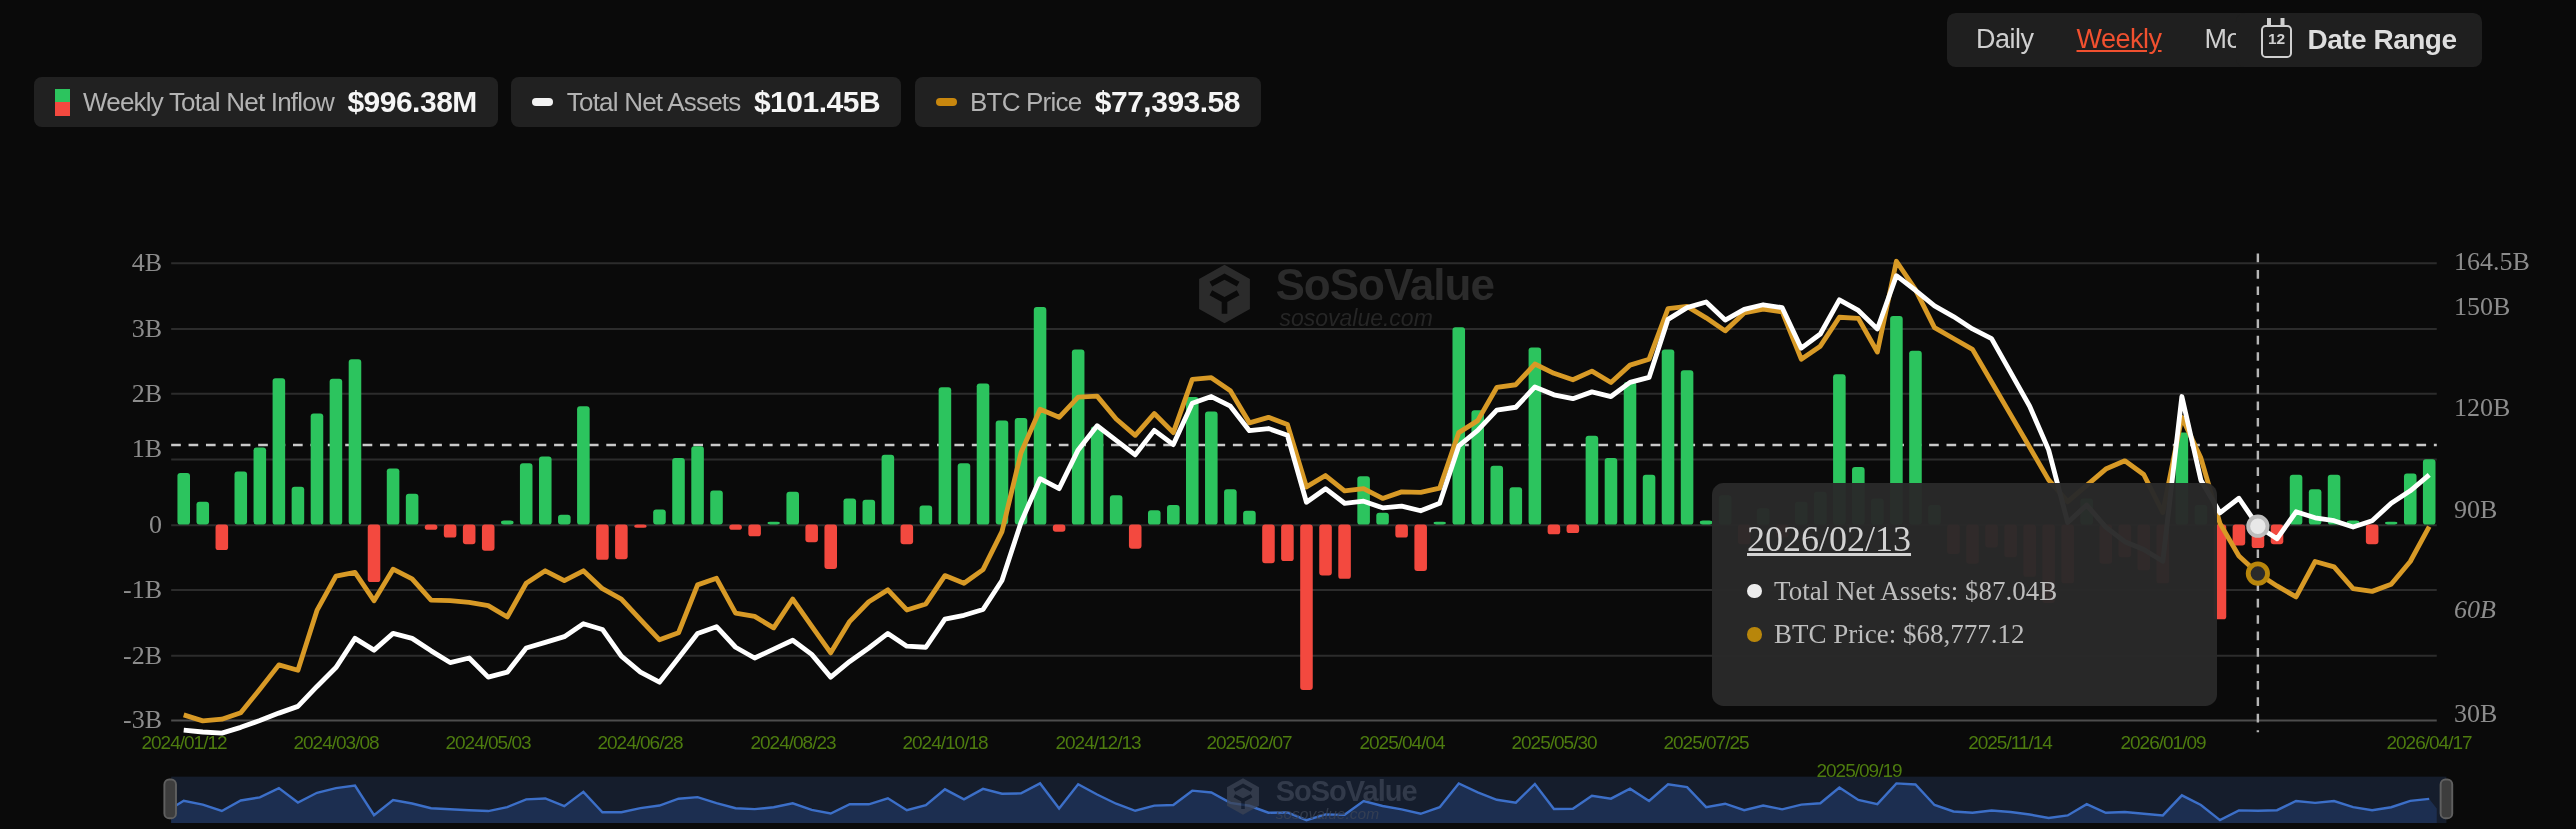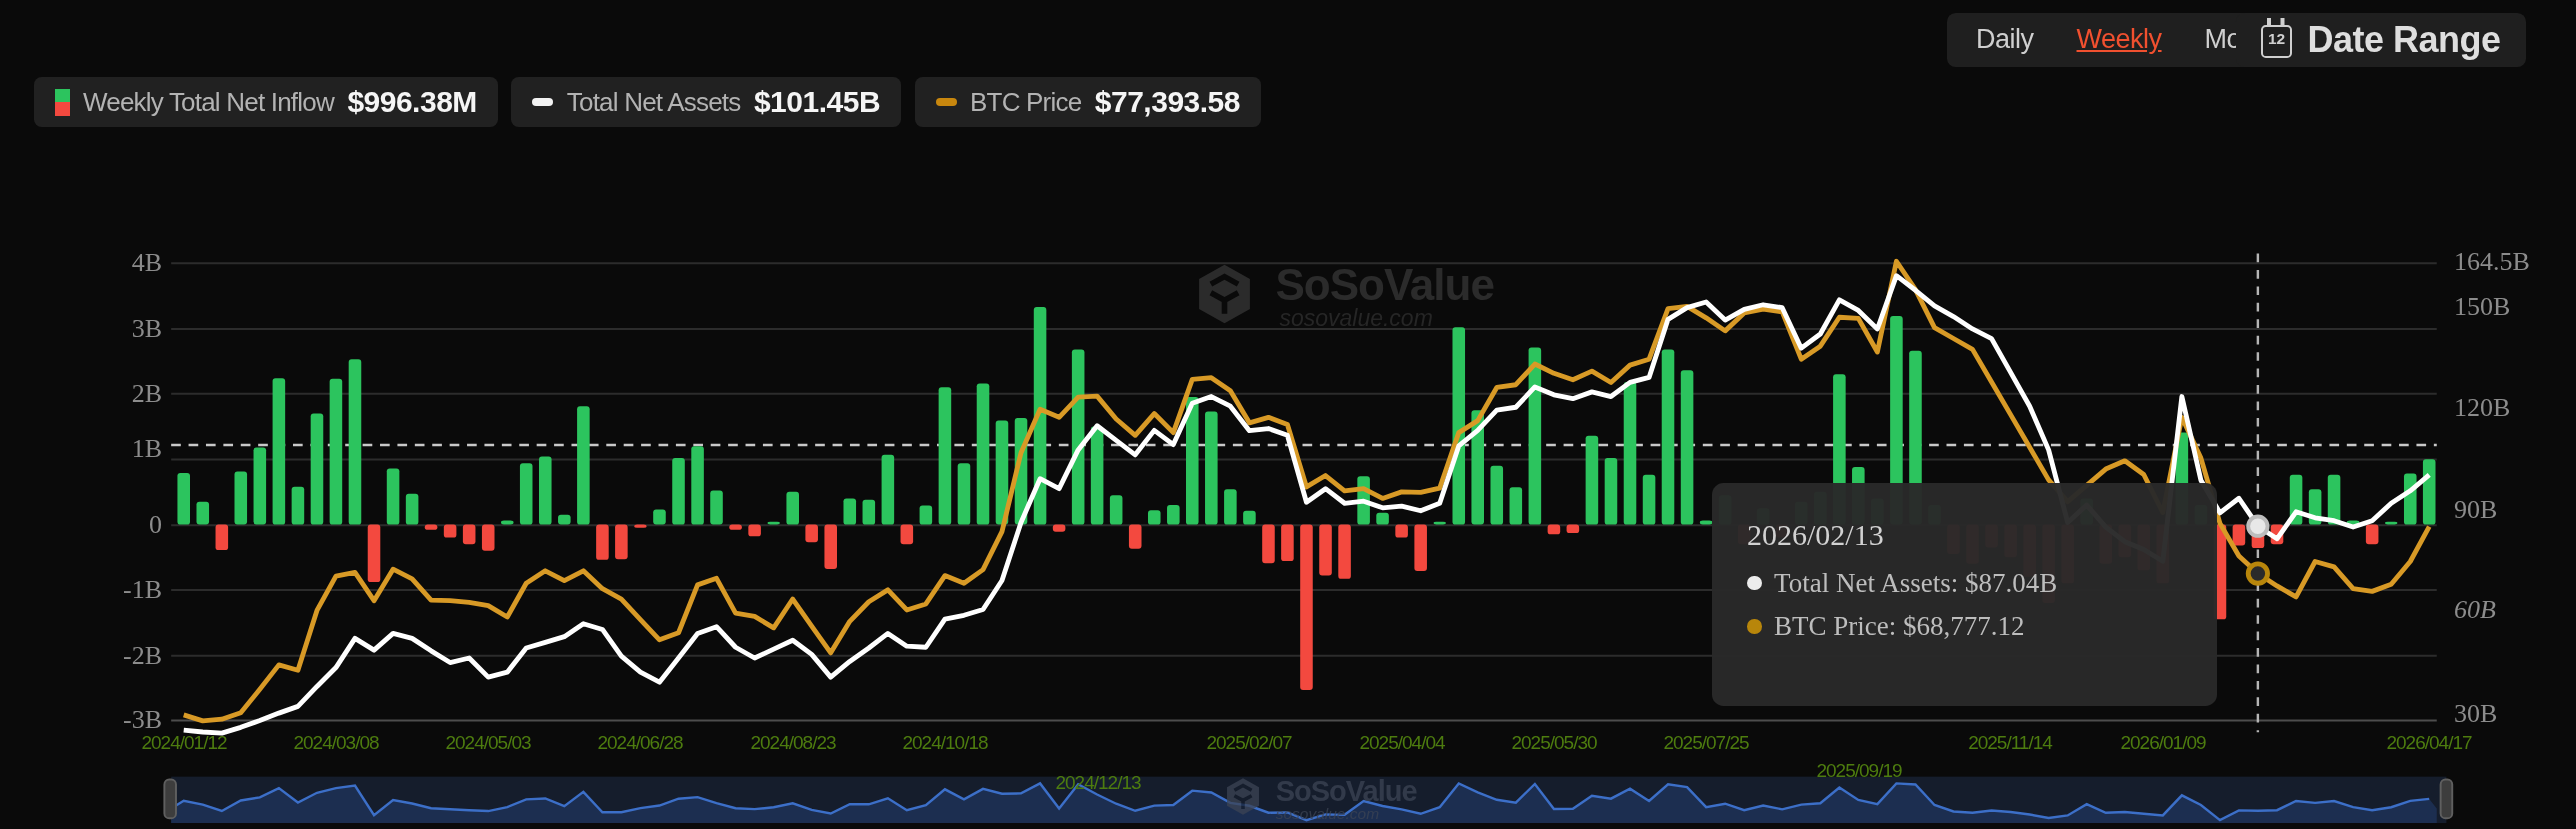--- a/index.html
+++ b/index.html
@@ -7,21 +7,21 @@
     font-family:"Liberation Sans", sans-serif; }
   #stage { position:relative; width:2576px; height:830px; background:#0a0a0a; }
 
   
   .tabs { position:absolute; left:1947px; top:12.6px; height:54px; background:#1f1f1f;
     border-radius:8.7px; display:flex; align-items:center; padding:0 29px; gap:43px; }
   .tab { font-size:27px; letter-spacing:-0.5px; color:#cfcfcf; cursor:pointer; }
   .tab.active { color:#f1502f;text-decoration:underline; }
   .daterange { position:absolute; left:2236px; top:12.6px; height:54px; background:#1f1f1f;
     border-radius:8.7px; display:flex; align-items:center; padding:11px 25px; gap:15.5px; }
-  .daterange .label { font-size:36px; font-weight:700; letter-spacing:-0.5px; color:#dedede; }
+  .daterange .label { font-size:28px; font-weight:700; letter-spacing:-0.5px; color:#dedede; }
   .cal { width:31px; height:33px; border:2.9px solid #cfcfcf; border-radius:4.8px; position:relative;
     margin-top:2.9px; }
   .cal:before { content:""; position:absolute; left:3.9px; top:-8.7px; width:3.9px; height:7.7px;
     background:#cfcfcf; box-shadow:13.5px 0 0 #cfcfcf; }
   .cal span { position:absolute; left:0; right:0; top:3.9px; text-align:center; font-size:15.5px;
     font-weight:700; color:#cfcfcf; }
 
   
   .legend { position:absolute; left:34px; top:77px; display:flex; gap:13.5px; }
   .pill { height:50px; background:#212121; border-radius:7.7px; display:flex; align-items:center;
@@ -47,21 +47,21 @@
   .wm2 { position:absolute; left:1220px; top:777px; display:flex; align-items:flex-start; gap:9.7px;
     opacity:.75; }
   .wm2 .cube { width:46px; height:39px; }
   .wm2 .t1 { font-size:29px; font-weight:700; letter-spacing:-1px; color:#3c4454; line-height:29px; }
   .wm2 .t2 { font-size:15.5px; font-style:italic; color:#3c4454; line-height:15.5px; }
 
   
   .tooltip { position:absolute; left:1712px; top:483px; width:505px; height:223px;
     background:rgba(41,41,41,.97); border-radius:11.6px; padding:35px 0 0 35px;
     font-family:"Liberation Serif", serif; }
-  .tooltip .date { font-size:30px; color:#d2d2d2; margin-bottom:15.5px; }
+  .tooltip .date { font-size:36px; color:#d2d2d2; margin-bottom:15.5px;text-decoration:underline; }
   .tt-row { display:flex; align-items:center; gap:12.6px; margin-bottom:12.6px; }
   .tt-dot { width:14.5px; height:14.5px; border-radius:50%; flex:none; }
   .tt-txt { font-size:27px; color:#bdbdbd; white-space:nowrap; }
 </style>
 </head>
 <body>
 
 <div id="stage">
 
   <div class="wm">
@@ -230,21 +230,21 @@
       <div class="yl" style="left: 2454px; top: 408px;">120B</div>
       <div class="yl" style="left: 2454px; top: 510px;">90B</div>
       <div class="yl" style="left: 2454px; top: 610px; font-style: italic;">60B</div>
       <div class="yl" style="left: 2454px; top: 714px;">30B</div>
       <div class="xl" style="left: 184px;">2024/01/12</div>
       <div class="xl" style="left: 336px;">2024/03/08</div>
       <div class="xl" style="left: 488px;">2024/05/03</div>
       <div class="xl" style="left: 640px;">2024/06/28</div>
       <div class="xl" style="left: 793px;">2024/08/23</div>
       <div class="xl" style="left: 945px;">2024/10/18</div>
-      <div class="xl" style="left: 1098px; margin-top: 40px;">2024/12/13</div>
+      <div class="xl" style="left: 1098px;">2024/12/13</div>
       <div class="xl" style="left: 1249px;">2025/02/07</div>
       <div class="xl" style="left: 1402px;">2025/04/04</div>
       <div class="xl" style="left: 1554px;">2025/05/30</div>
       <div class="xl" style="left: 1706px;">2025/07/25</div>
       <div class="xl" style="left: 1859px; margin-top: 28px;">2025/09/19</div>
       <div class="xl" style="left: 2010px;">2025/11/14</div>
       <div class="xl" style="left: 2163px;">2026/01/09</div>
       <div class="xl" style="left: 2429px;">2026/04/17</div>
     </div>
 

